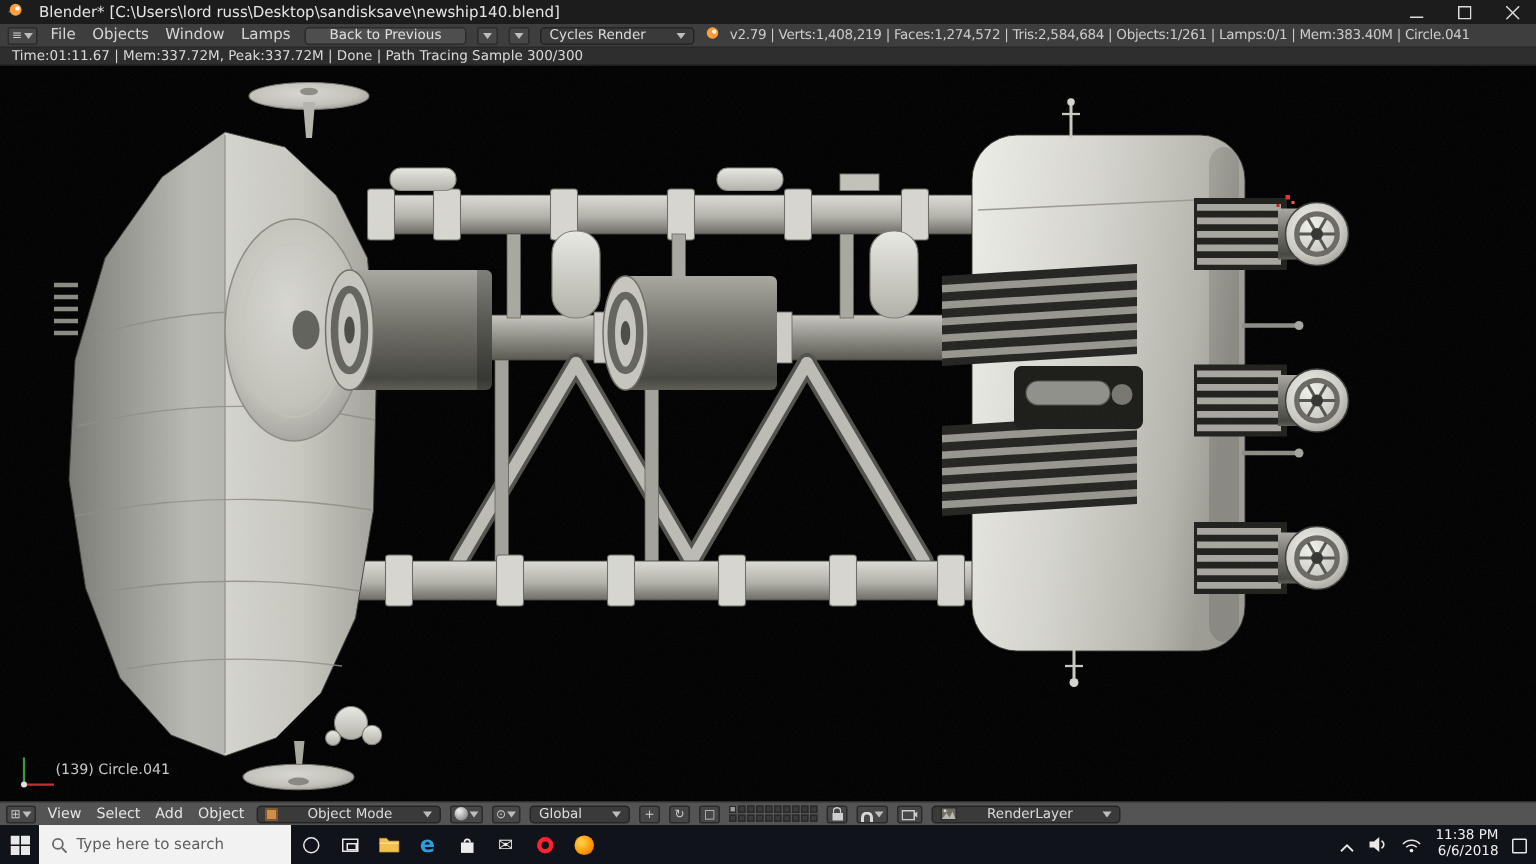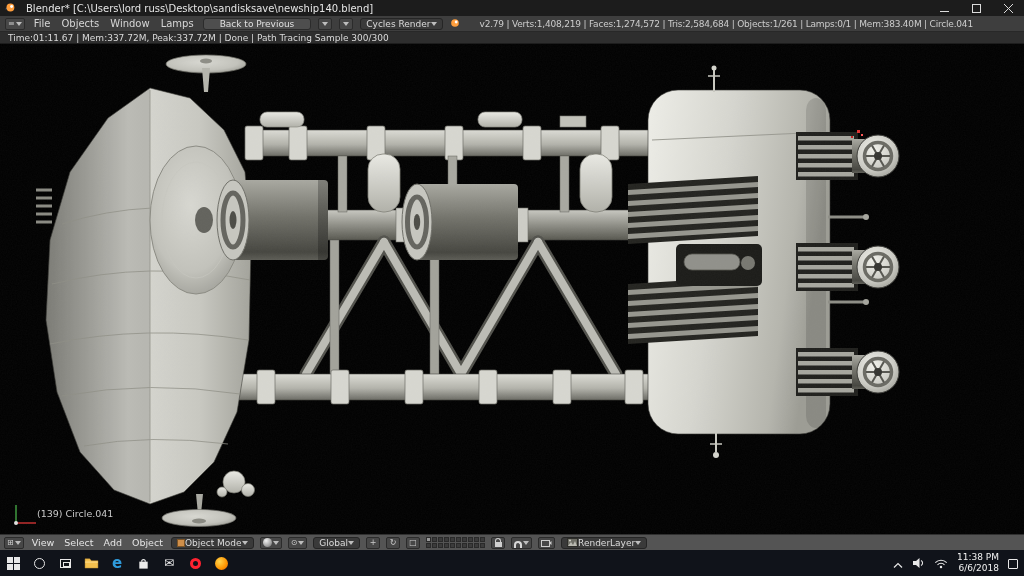--- a/index.html
+++ b/index.html
@@ -10,24 +10,24 @@
   .titlebar { height:16px; background:#1c1c1c; color:#e6e6e6; display:flex; align-items:center; gap:11px; padding-left:4px; font-size:10px; flex:0 0 auto; }
   .title-text { white-space:nowrap; overflow:hidden; }
   .win-controls { margin-left:auto; display:flex; height:100%; }
   .win-btn { width:32px; height:100%; display:flex; align-items:center; justify-content:center; }
   .win-btn.close-btn { background:#7a1f1f00; }
 
   
   .info-header { height:16px; background:#3e3e3e; border-bottom:1px solid #282828; display:flex; align-items:center; gap:7px; padding:0 5px; font-size:10px; color:#d6d6d6; flex:0 0 auto; }
   .menu-item { padding:0 2px; cursor:default; white-space:nowrap; }
   .btn { background:#4e4e4e; border:1px solid #2b2b2b; border-radius:3px; height:12px; display:inline-flex; align-items:center; gap:3px; padding:0 16px; font-size:9px; color:#e0e0e0; white-space:nowrap; }
-  .dropdown { background:#3a3a3a; border:1px solid #252525; border-radius:3px; height:12px; display:inline-flex; align-items:center; gap:0; padding:0 5px; font-size:9px; color:#dcdcdc; white-space:nowrap; }
+  .dropdown { background:#3a3a3a; border:1px solid #252525; border-radius:3px; height:12px; display:inline-flex; align-items:center; gap:20px; padding:0 5px; font-size:9px; color:#dcdcdc; white-space:nowrap; }
   .caret { width:0; height:0; border-left:3px solid transparent; border-right:3px solid transparent; border-top:4px solid #bdbdbd; display:inline-block; }
   .icon-btn { min-width:14px; height:12px; background:#474747; border:1px solid #2b2b2b; border-radius:2px; display:inline-flex; align-items:center; justify-content:center; gap:1px; font-size:8px; color:#cccccc; padding:0 2px; }
-  .stats { font-size:9px; color:#cdcdcd; white-space:nowrap; letter-spacing:-0.2px;margin-left:13px; }
+  .stats { font-size:9px; color:#cdcdcd; white-space:nowrap; letter-spacing:-0.2px; }
 
   
   .status-row { height:12px; background:#2e2e2e; border-bottom:1px solid #1d1d1d; display:flex; align-items:center; padding:0 8px; font-size:9px; color:#dadada; flex:0 0 auto; white-space:nowrap; }
 
   
   .viewport { flex:1 1 auto; position:relative; background:#4c1d95; overflow:hidden; }
   .viewport svg.ship { display:block; width:100%; height:100%; }
   .object-info { position:absolute; left:37px; bottom:15px; font-size:9.5px; color:#c9c9c9; }
   .axis-gizmo { position:absolute; left:10px; bottom:5px; }
 
@@ -399,20 +399,27 @@
 
   <div class="taskbar">
     <div class="tb-btn">
       <svg width="13" height="13" viewBox="0 0 13 13">
         <rect x="0" y="0" width="6" height="6" fill="#e8e8e8"></rect>
           <rect x="7" y="0" width="6" height="6" fill="#e8e8e8"></rect>
         <rect x="0" y="7" width="6" height="6" fill="#e8e8e8"></rect>
           <rect x="7" y="7" width="6" height="6" fill="#e8e8e8"></rect>
       </svg>
     </div>
+    <div class="search-box">
+      <svg width="11" height="11" viewBox="0 0 12 12">
+          <circle cx="5" cy="5" r="3.6" fill="none" stroke="#666666" stroke-width="1.3"></circle>
+          <line x1="8" y1="8" x2="11.3" y2="11.3" stroke="#666666" stroke-width="1.3"></line>
+        </svg>
+      <span>Type here to search</span>
+    </div>
     <div class="tb-btn">
         <span class="cortana-ring"></span>
       </div>
     <div class="tb-btn">
         <span class="taskview-shape"></span>
       </div>
     <div class="tb-btn">
       <svg width="15" height="12" viewBox="0 0 16 13">
           <path d="M1,2 h5 l2,2 h7 v8 h-14 z" fill="#f5c14e" stroke="#b8882f" stroke-width="0.5"></path>
           <path d="M1,5 h14 v1 h-14 z" fill="#ffe093"></path>

